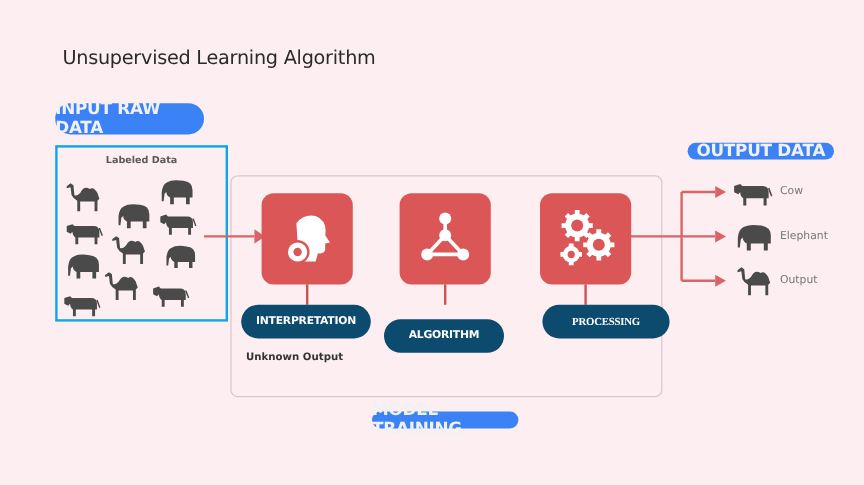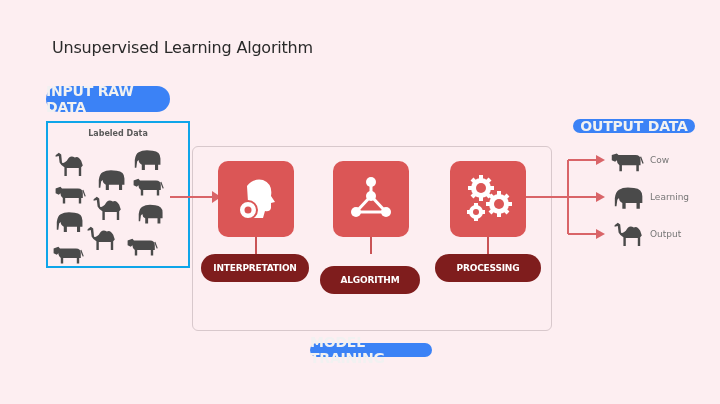--- a/index.html
+++ b/index.html
@@ -5,21 +5,21 @@
   html,body{margin:0;padding:0;}
   body{width:720px;height:404px;background:#fdeef1;position:relative;overflow:hidden;font-family:"DejaVu Sans",sans-serif;}
   .title{position:absolute;left:52px;top:38px;font-size:16px;color:#2a2a2a;font-weight:normal;letter-spacing:-0.2px;}
   .pill-dark{position:absolute;background:#3b82f6;color:#f1f1f1;font-size:14px;font-weight:bold;border-radius:14px;display:flex;align-items:center;justify-content:center;letter-spacing:-0.2px;}
   .labeled-box{position:absolute;left:46px;top:121px;width:144px;height:147px;border:2px solid #0ea5e9;box-sizing:border-box;}
   .labeled-title{position:absolute;top:6px;left:0;right:0;text-align:center;font-size:8px;font-weight:bold;color:#5a5a5a;}
   .animal{position:absolute;}
   .center-box{position:absolute;left:192px;top:146px;width:360px;height:185px;border:1px solid #d8c8cc;border-radius:6px;box-sizing:border-box;}
   .red-tile{position:absolute;width:76px;height:76px;background:#db5656;border-radius:10px;display:flex;align-items:center;justify-content:center;}
   .stem{position:absolute;width:2px;background:#c95456;}
-  .red-pill{position:absolute;height:28px;background:#7f1d1d;color:#fff;font-size:9px;font-weight:bold;border-radius:14px;display:flex;align-items:center;justify-content:center;letter-spacing:-0.2px;}
+  .red-pill{position:absolute;height:28px;background:#0c4a6e;color:#fff;font-size:9px;font-weight:bold;border-radius:14px;display:flex;align-items:center;justify-content:center;letter-spacing:-0.2px;}
   .note{position:absolute;left:205px;top:292px;font-size:8.5px;color:#333;line-height:12px;}
   .out-label{position:absolute;font-size:9px;color:#777;}
   svg.lines{position:absolute;left:0;top:0;}
 </style>
 </head>
 <body>
 
 <svg width="0" height="0" style="position:absolute">
   <defs>
     <symbol id="cow" viewBox="0 0 40 26">
@@ -134,35 +134,36 @@
         <line x1="47" y1="23" x2="29" y2="41"></line>
       <line x1="15" y1="31" x2="15" y2="49"></line>
         <line x1="6" y1="40" x2="24" y2="40"></line>
     </g>
     <circle cx="20" cy="16" r="5" fill="#db5656"></circle>
     <circle cx="38" cy="32" r="5" fill="#db5656"></circle>
     <circle cx="15" cy="40" r="3" fill="#db5656"></circle>
   </svg>
 </div>
 <div class="stem" style="left:487px;top:237px;height:17px;"></div>
-<div class="red-pill" style="left:435px;top:254px;width:106px;">PROCESSING</div>
+<div class="red-pill" style="left:452px;top:254px;width:106px;font-family:Liberation Serif, serif;">PROCESSING</div>
 
 <div class="note">
+  <div style="font-weight:bold">Unknown Output</div>
 </div>
 
 <div class="pill-dark" style="left:310px;top:343px;width:122px;height:14px;">MODEL TRAINING</div>
 
 <div class="pill-dark" style="left:573px;top:99px;width:122px;height:14px;margin-top:20px;">OUTPUT DATA</div>
 
 <svg class="animal" style="left:610px;top:150px" width="34" height="22">
     <use href="#cow"></use>
   </svg>
 <div class="out-label" style="left:650px;top:155px;text-align:center;">Cow</div>
 
 <svg class="animal" style="left:614px;top:186px" width="30" height="24">
     <use href="#elephant"></use>
   </svg>
-<div class="out-label" style="left:650px;top:192px;">Learning</div>
+<div class="out-label" style="left:650px;top:192px;">Elephant</div>
 
 <svg class="animal" style="left:613px;top:220px" width="32" height="28">
     <use href="#camel"></use>
   </svg>
 <div class="out-label" style="left:650px;top:229px;">Output</div>
 
 </body></html>

